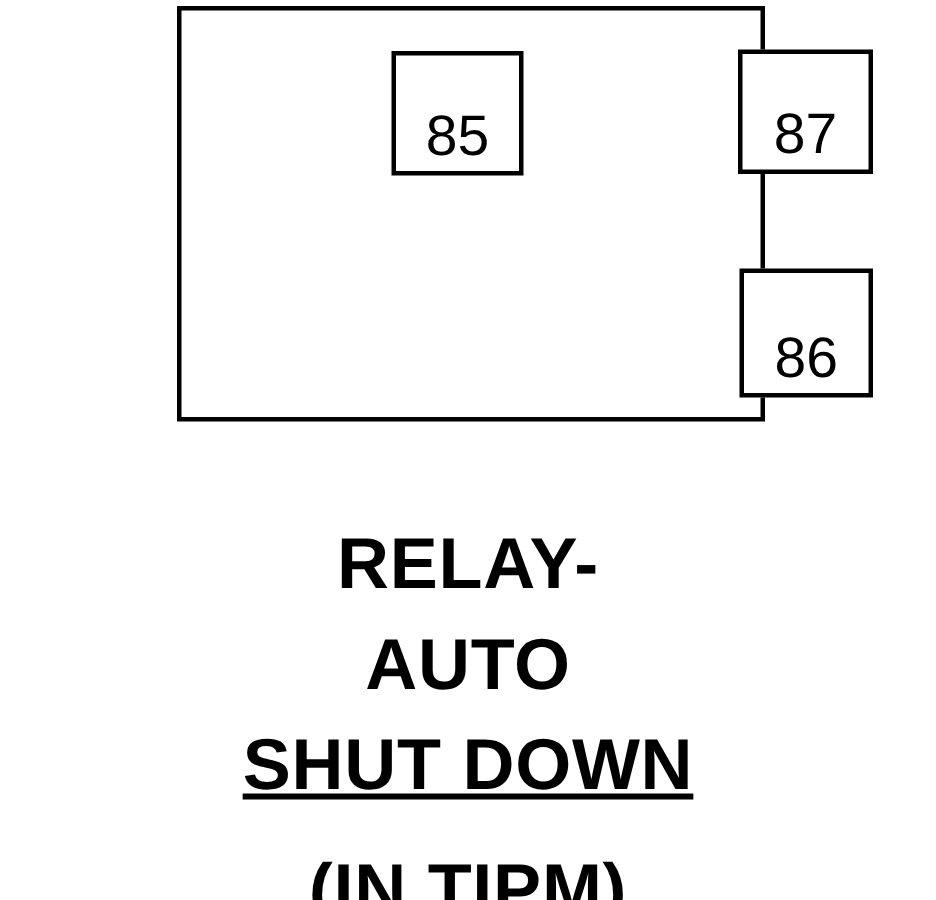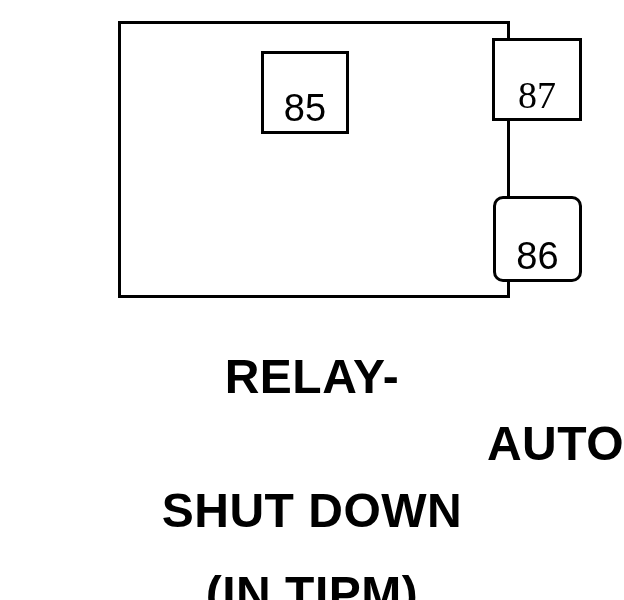--- a/index.html
+++ b/index.html
@@ -20,21 +20,20 @@
   
   #relay-body {
     position: absolute;
     left: 118px;
     top: 4px;
     width: 392px;
     height: 277px;
     border: 3px solid #000000;
     box-sizing: border-box;
     background: #ffffff;
-    margin-top: 17px;
   }
 
   
   .terminal {
     position: absolute;
     border: 3px solid #000000;
     box-sizing: border-box;
     background: #ffffff;
   }
   .terminal-label {
@@ -46,44 +45,44 @@
     font-size: 38px;
     line-height: 38px;
     letter-spacing: 0px;
     font-weight: 400;
     white-space: nowrap;
   }
 
   
   #terminal-85  { left: 140px; top: 27px;  width: 88px;  height: 83px; }
   #terminal-87a { left: 248px; top: 27px;  width: 105px; height: 83px; }
-  #terminal-87  { left: 371px; top: 14px;  width: 90px;  height: 83px; font-family: Liberation Serif, serif; }
+  #terminal-87  { left: 371px; top: 26px;  width: 90px;  height: 83px; }
   
   #terminal-30  { left: 140px; top: 172px; width: 88px;  height: 86px; }
-  #terminal-86  { left: 372px; top: 172px; width: 89px;  height: 86px; border-radius: 10px; }
+  #terminal-86  { left: 372px; top: 172px; width: 89px;  height: 86px; }
 
   
   #caption {
     position: absolute;
     left: 0;
     top: 340px;
     width: 624px;
     text-align: center;
   }
   .caption-line {
     display: block;
     font-size: 48px;
     line-height: 65px;
     font-weight: 700;
     letter-spacing: 0.5px;
     white-space: nowrap;
   }
   #caption-line-1 { margin-top: 4px; }
-  #caption-line-2 { margin-top: 2px; text-align: right; }
-  #caption-line-3 { margin-top: 2px; }
+  #caption-line-2 { margin-top: 2px; }
+  #caption-line-3 { margin-top: 2px; text-decoration: underline; }
   #caption-line-4 { margin-top: 18px; }
 </style>
 </head>
 <body>
 
 <div id="canvas">
 
   <div id="relay-body">
 
     <div class="terminal" id="terminal-85">

